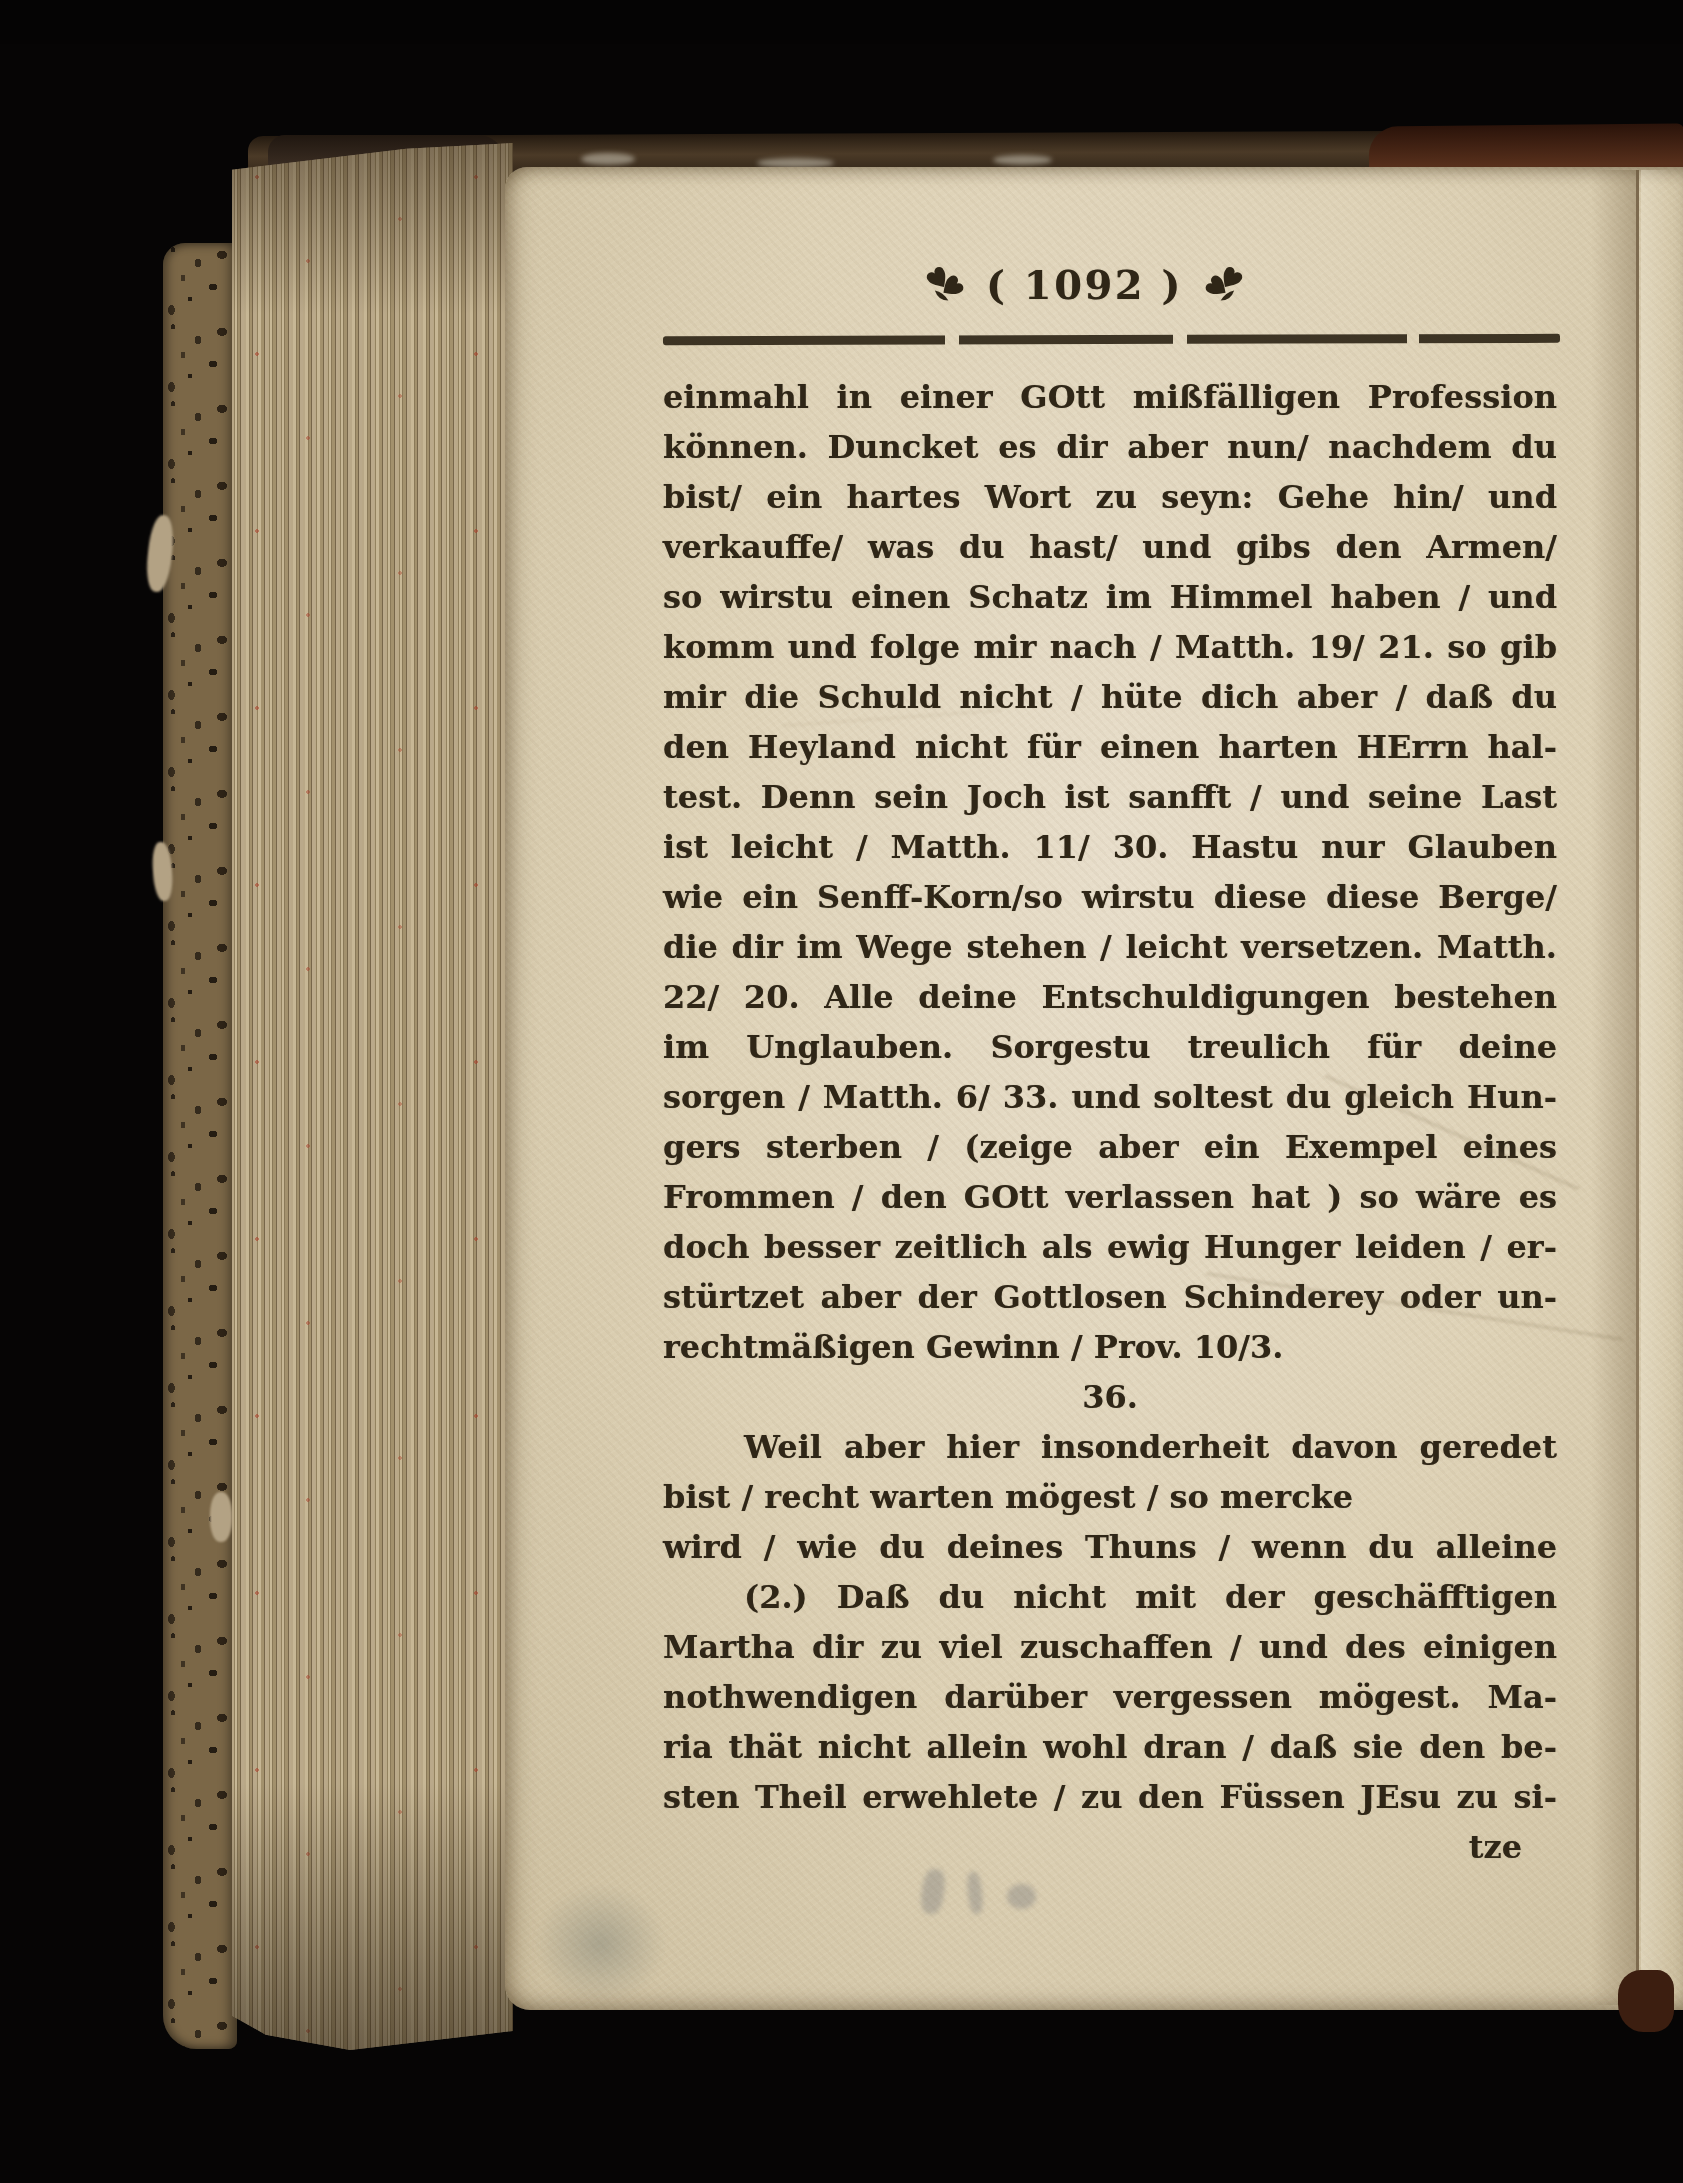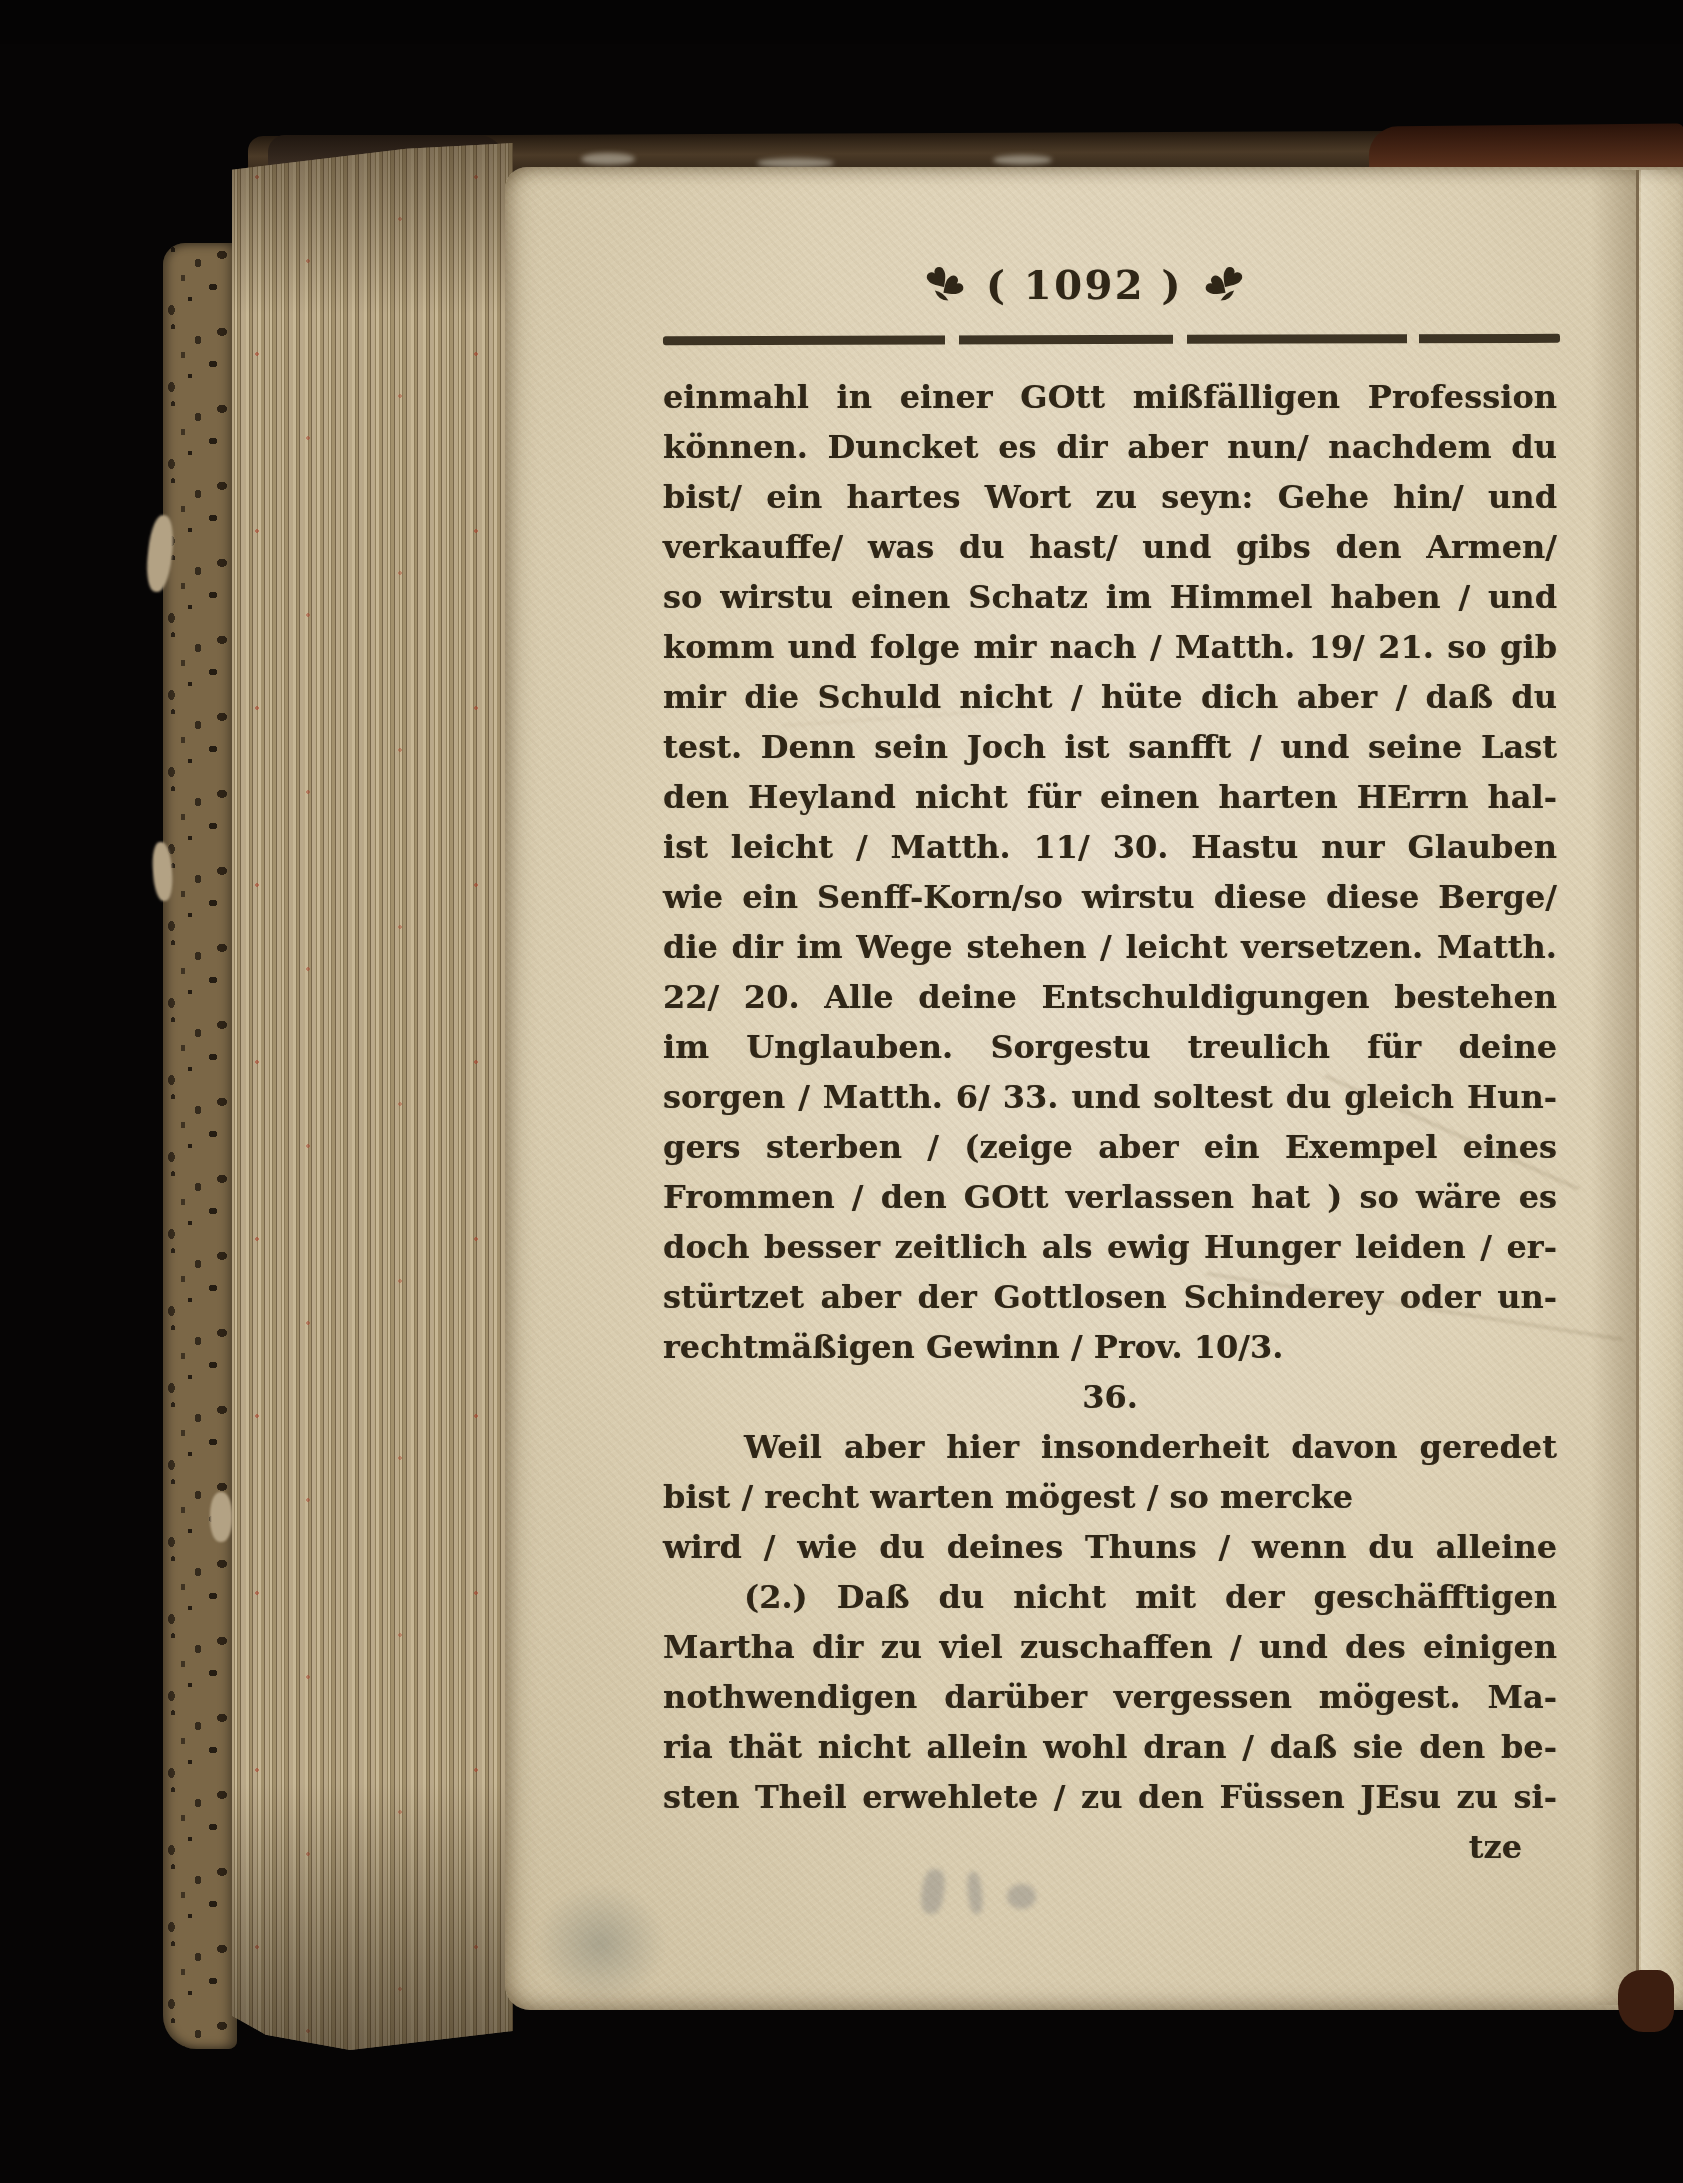--- a/index.html
+++ b/index.html
@@ -152,22 +152,22 @@
   <div class="rule"></div>
 
   <div class="bodycol ink">
     <div class="ln j">einmahl in einer GOtt mißfälligen Profession</div>
     <div class="ln j">können. Duncket es dir aber nun/ nachdem du</div>
     <div class="ln j">bist/ ein hartes Wort zu seyn: Gehe hin/ und</div>
     <div class="ln j">verkauffe/ was du hast/ und gibs den Armen/</div>
     <div class="ln j">so wirstu einen Schatz im Himmel haben / und</div>
     <div class="ln j">komm und folge mir nach / Matth. 19/ 21. so gib</div>
     <div class="ln j">mir die Schuld nicht / hüte dich aber / daß du</div>
+    <div class="ln j">den Heyland nicht für einen harten HErrn hal-</div>
     <div class="ln j">test. Denn sein Joch ist sanfft / und seine Last</div>
-    <div class="ln j">den Heyland nicht für einen harten HErrn hal-</div>
     <div class="ln j">ist leicht / Matth. 11/ 30. Hastu nur Glauben</div>
     <div class="ln j">wie ein Senff-Korn/so wirstu diese diese Berge/</div>
     <div class="ln j">die dir im Wege stehen / leicht versetzen. Matth.</div>
     <div class="ln j">22/ 20. Alle deine Entschuldigungen bestehen</div>
     <div class="ln j">im Unglauben. Sorgestu treulich für deine</div>
     <div class="ln j">sorgen / Matth. 6/ 33. und soltest du gleich Hun-</div>
     <div class="ln j">gers sterben / (zeige aber ein Exempel eines</div>
     <div class="ln j">Frommen / den GOtt verlassen hat ) so wäre es</div>
     <div class="ln j">doch besser zeitlich als ewig Hunger leiden / er-</div>
     <div class="ln j">stürtzet aber der Gottlosen Schinderey oder un-</div>

